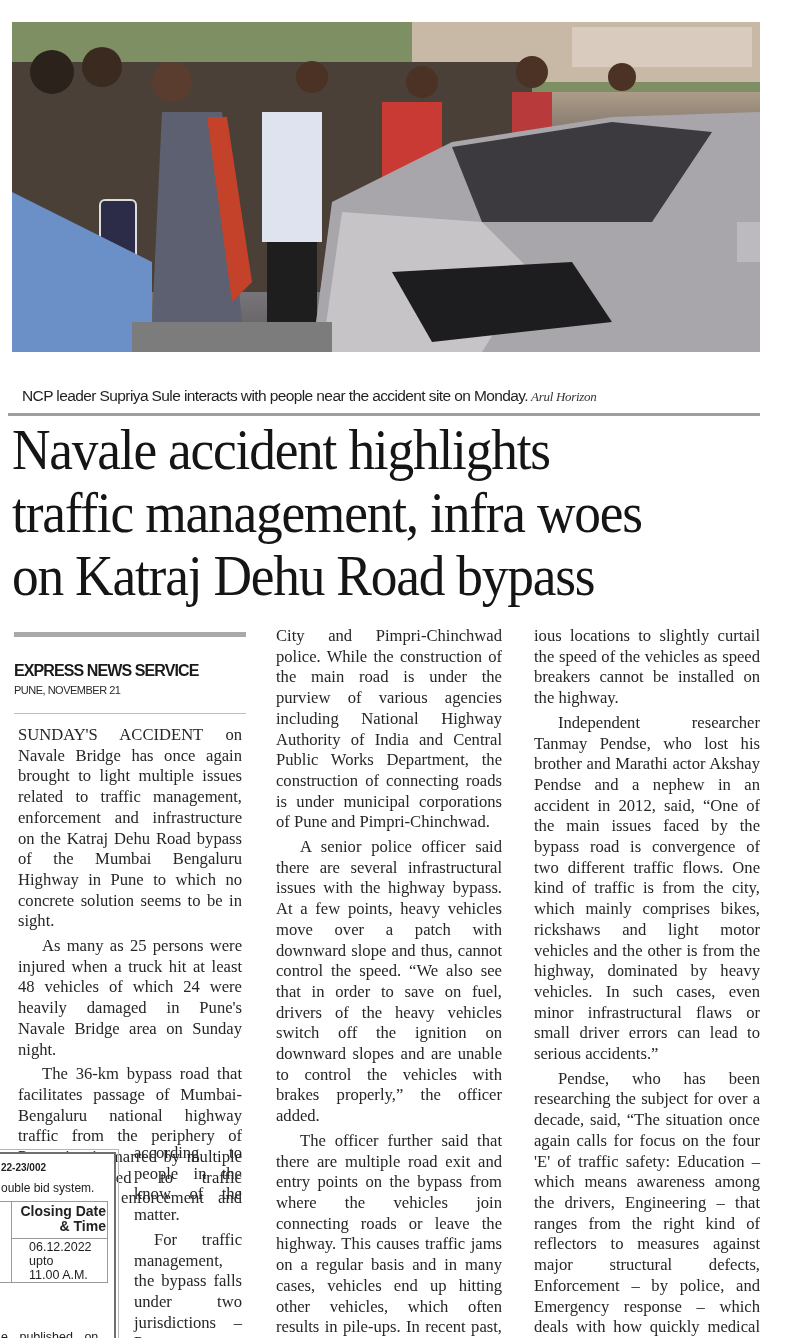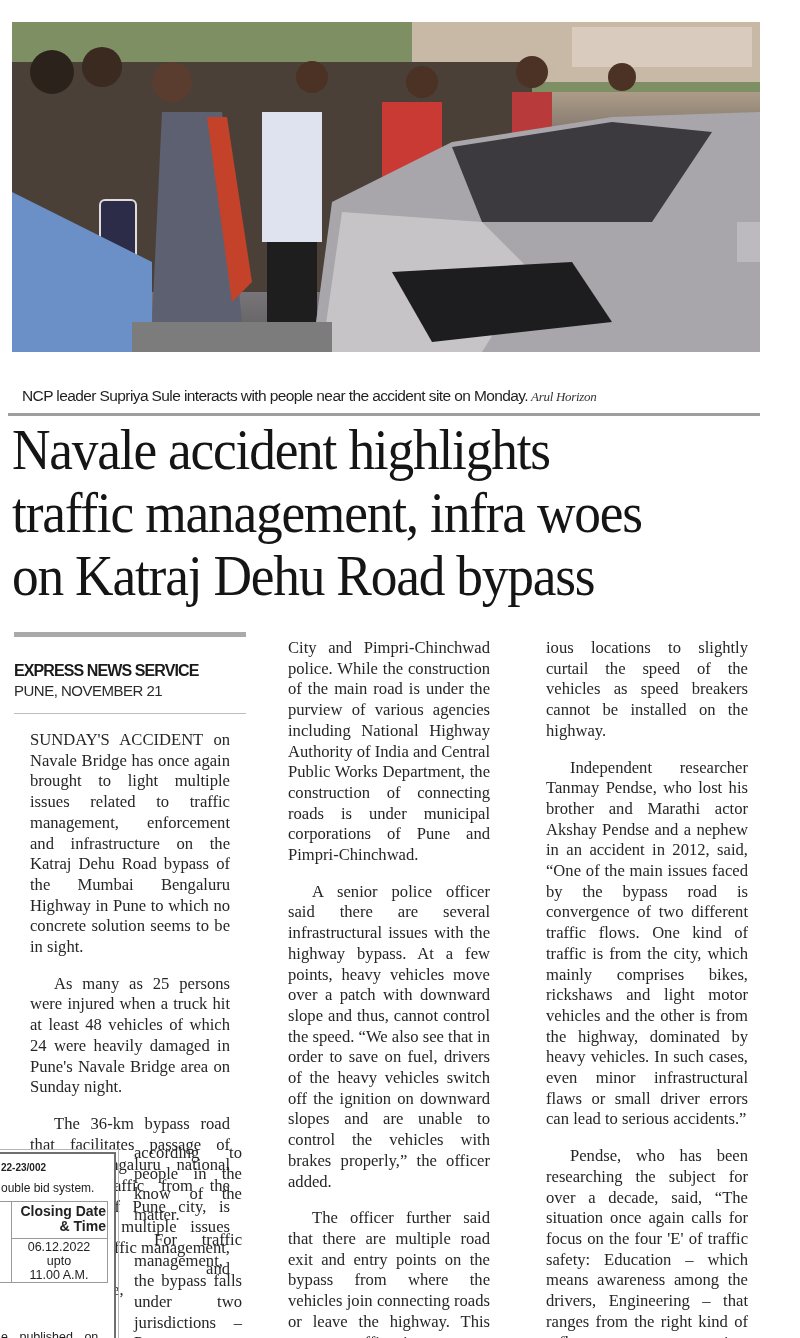--- a/index.html
+++ b/index.html
@@ -33,33 +33,33 @@
     transform: scaleX(0.92); transform-origin: left top;
   }
   .headline div { white-space: nowrap; }
 
   
   .col {
     position: absolute; top: 622px;
     font-family: "Liberation Serif", serif; font-size: 16.6px; line-height: 20.7px;
     color: #262626; text-align: justify;
   }
-  .col p { margin: 16px; font-family: Liberation Serif, serif; }
+  .col p { margin: 4px; font-family: Liberation Serif, serif; }
   .col p.indent { text-indent: 24px; }
   .col1 { left: 14px; width: 232px; }
   .col2 { left: 272px; width: 234px; }
   .col3 { left: 530px; width: 234px; }
 
   .byline-rule { height: 5px; background: #a9a9a9; margin-top: 10px; width: 232px; }
   .byline-agency {
     font-family: "Liberation Sans", sans-serif; font-weight: bold; font-size: 16px;
     letter-spacing: -0.9px; margin-top: 24px; color: #1a1a1a; text-align: left; line-height: 20px;
   }
   .byline-dateline {
-    font-family: "Liberation Sans", sans-serif; font-size: 15px; letter-spacing: -0.5px;
+    font-family: "Liberation Sans", sans-serif; font-size: 11px; letter-spacing: -0.5px;
     color: #2a2a2a; text-align: left; line-height: 19px;
   }
   .byline-hr { height: 1px; background: #bdbdbd; margin: 13px 0 11px 0; width: 232px; }
 
   .col1-bottom {
     position: absolute; left: 130px; top: 1139px; width: 116px;
     font-family: "Liberation Serif", serif; font-size: 16.6px; line-height: 20.7px;
     color: #262626; text-align: justify;
   }
   .col1-bottom p { margin: 4px; }
@@ -71,21 +71,21 @@
     border: 2px solid #6f6f6f; outline: 1px solid #b5b5b5; outline-offset: 2px;
     background: #ffffff; font-family: "Liberation Sans", sans-serif; color: #222;
     overflow: hidden;
   }
   .ad-ref { position: absolute; left: 3px; top: 8px; font-weight: bold; font-size: 10px; white-space: nowrap; }
   .ad-system { position: absolute; left: 3px; top: 27px; font-size: 12px; white-space: nowrap; }
   .ad-table { position: absolute; left: -10px; top: 47px; width: 118px; height: 80px; border: 1px solid #9a9a9a; }
   .ad-col-divider { position: absolute; left: 22px; top: 0; width: 1px; height: 80px; background: #9a9a9a; }
   .ad-head { position: absolute; left: 23px; top: 2px; width: 94px; text-align: right; font-weight: bold; font-size: 14px; line-height: 15px; }
   .ad-head-rule { position: absolute; left: 23px; top: 36px; width: 95px; height: 1px; background: #9a9a9a; }
-  .ad-cell { position: absolute; left: 23px; top: 38px; width: 94px; text-align: center; font-size: 12.5px; line-height: 14px; }
+  .ad-cell { position: absolute; left: 40px; top: 38px; width: 94px; text-align: left; font-size: 12.5px; line-height: 14px; }
   .ad-foot { position: absolute; left: 3px; top: 176px; font-size: 12.5px; white-space: nowrap; word-spacing: 8px; }
 </style>
 </head>
 <body>
 
 <div class="photo">
   <svg viewBox="0 0 748 330">
 
     <rect x="0" y="0" width="748" height="70" fill="#7d8f63"></rect>
     <rect x="400" y="0" width="348" height="60" fill="#c8b8a6"></rect>

